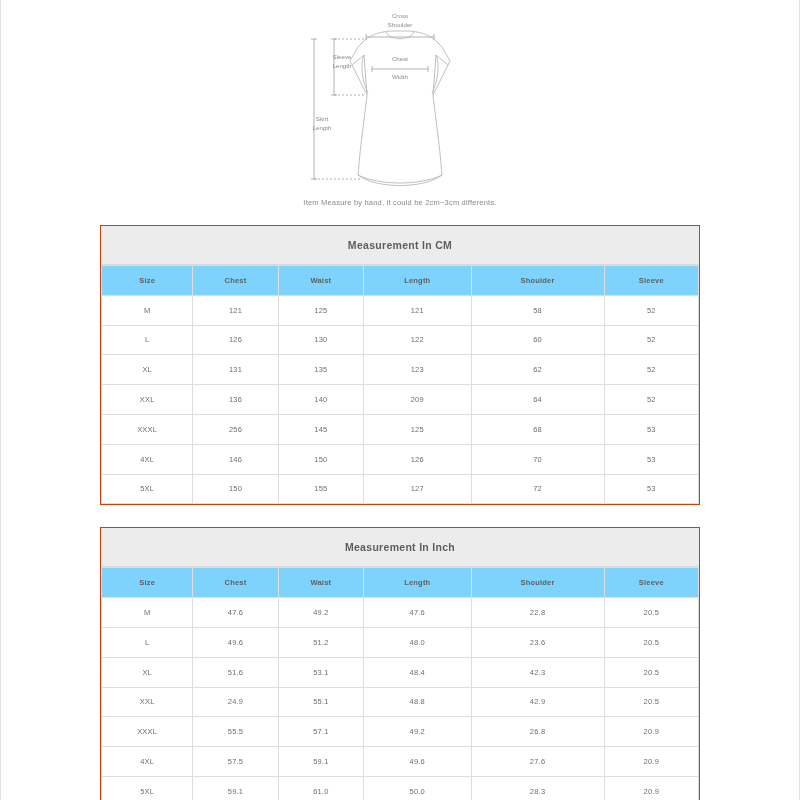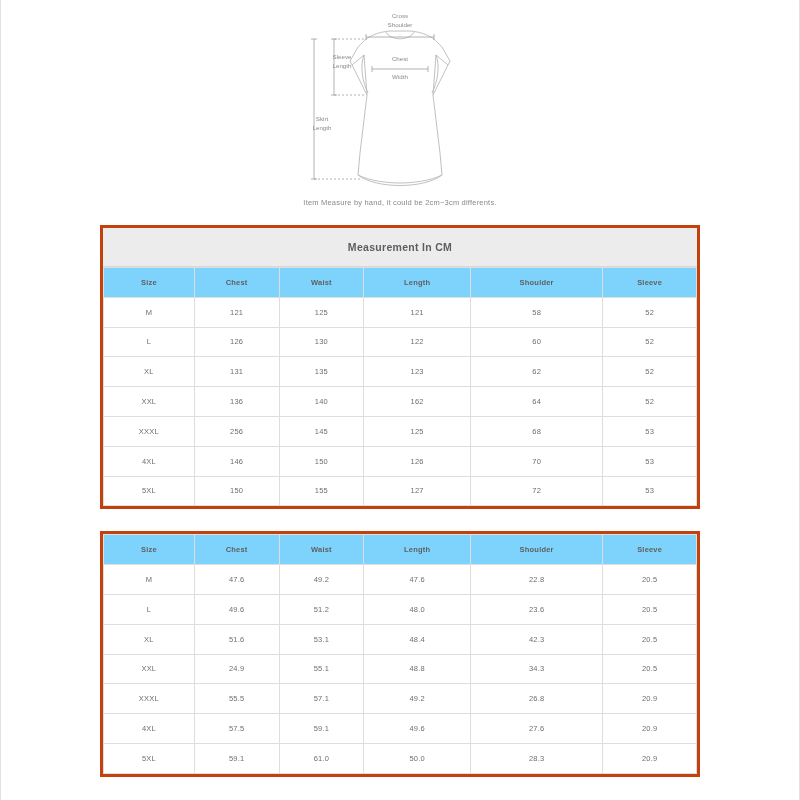--- a/index.html
+++ b/index.html
@@ -39,21 +39,21 @@
     color: #8a8a8a;
     letter-spacing: 0.2px;
     margin-top: 8px;
     margin-bottom: 18px;
   }
 
   
   .table-block {
     width: 600px;
     margin: 0 auto 22px auto;
-    border: 3px solid #c2410c;
+    border: 1px solid #c2410c;
     background: #ffffff;
   }
 
   .table-title {
     height: 39px;
     display: flex;
     align-items: center;
     justify-content: center;
     background: #ececec;
     border-bottom: 1px solid #d8d8d8;
@@ -207,21 +207,21 @@
           <td>131</td>
           <td>135</td>
           <td>123</td>
           <td>62</td>
           <td>52</td>
         </tr>
         <tr>
           <td>XXL</td>
           <td>136</td>
           <td>140</td>
-          <td>162</td>
+          <td>209</td>
           <td>64</td>
           <td>52</td>
         </tr>
         <tr>
           <td>XXXL</td>
           <td>256</td>
           <td>145</td>
           <td>125</td>
           <td>68</td>
           <td>53</td>
@@ -240,20 +240,21 @@
           <td>155</td>
           <td>127</td>
           <td>72</td>
           <td>53</td>
         </tr>
       </tbody>
     </table>
   </div>
 
   <div class="table-block">
+    <div class="table-title">Measurement In Inch</div>
     <table>
       <colgroup>
         <col class="c-size">
           <col class="c-chest">
           <col class="c-waist">
         <col class="c-length">
           <col class="c-shoulder">
           <col class="c-sleeve">
       </colgroup>
       <thead>
@@ -289,21 +290,21 @@
           <td>53.1</td>
           <td>48.4</td>
           <td>42.3</td>
           <td>20.5</td>
         </tr>
         <tr>
           <td>XXL</td>
           <td>24.9</td>
           <td>55.1</td>
           <td>48.8</td>
-          <td>34.3</td>
+          <td>42.9</td>
           <td>20.5</td>
         </tr>
         <tr>
           <td>XXXL</td>
           <td>55.5</td>
           <td>57.1</td>
           <td>49.2</td>
           <td>26.8</td>
           <td>20.9</td>
         </tr>

